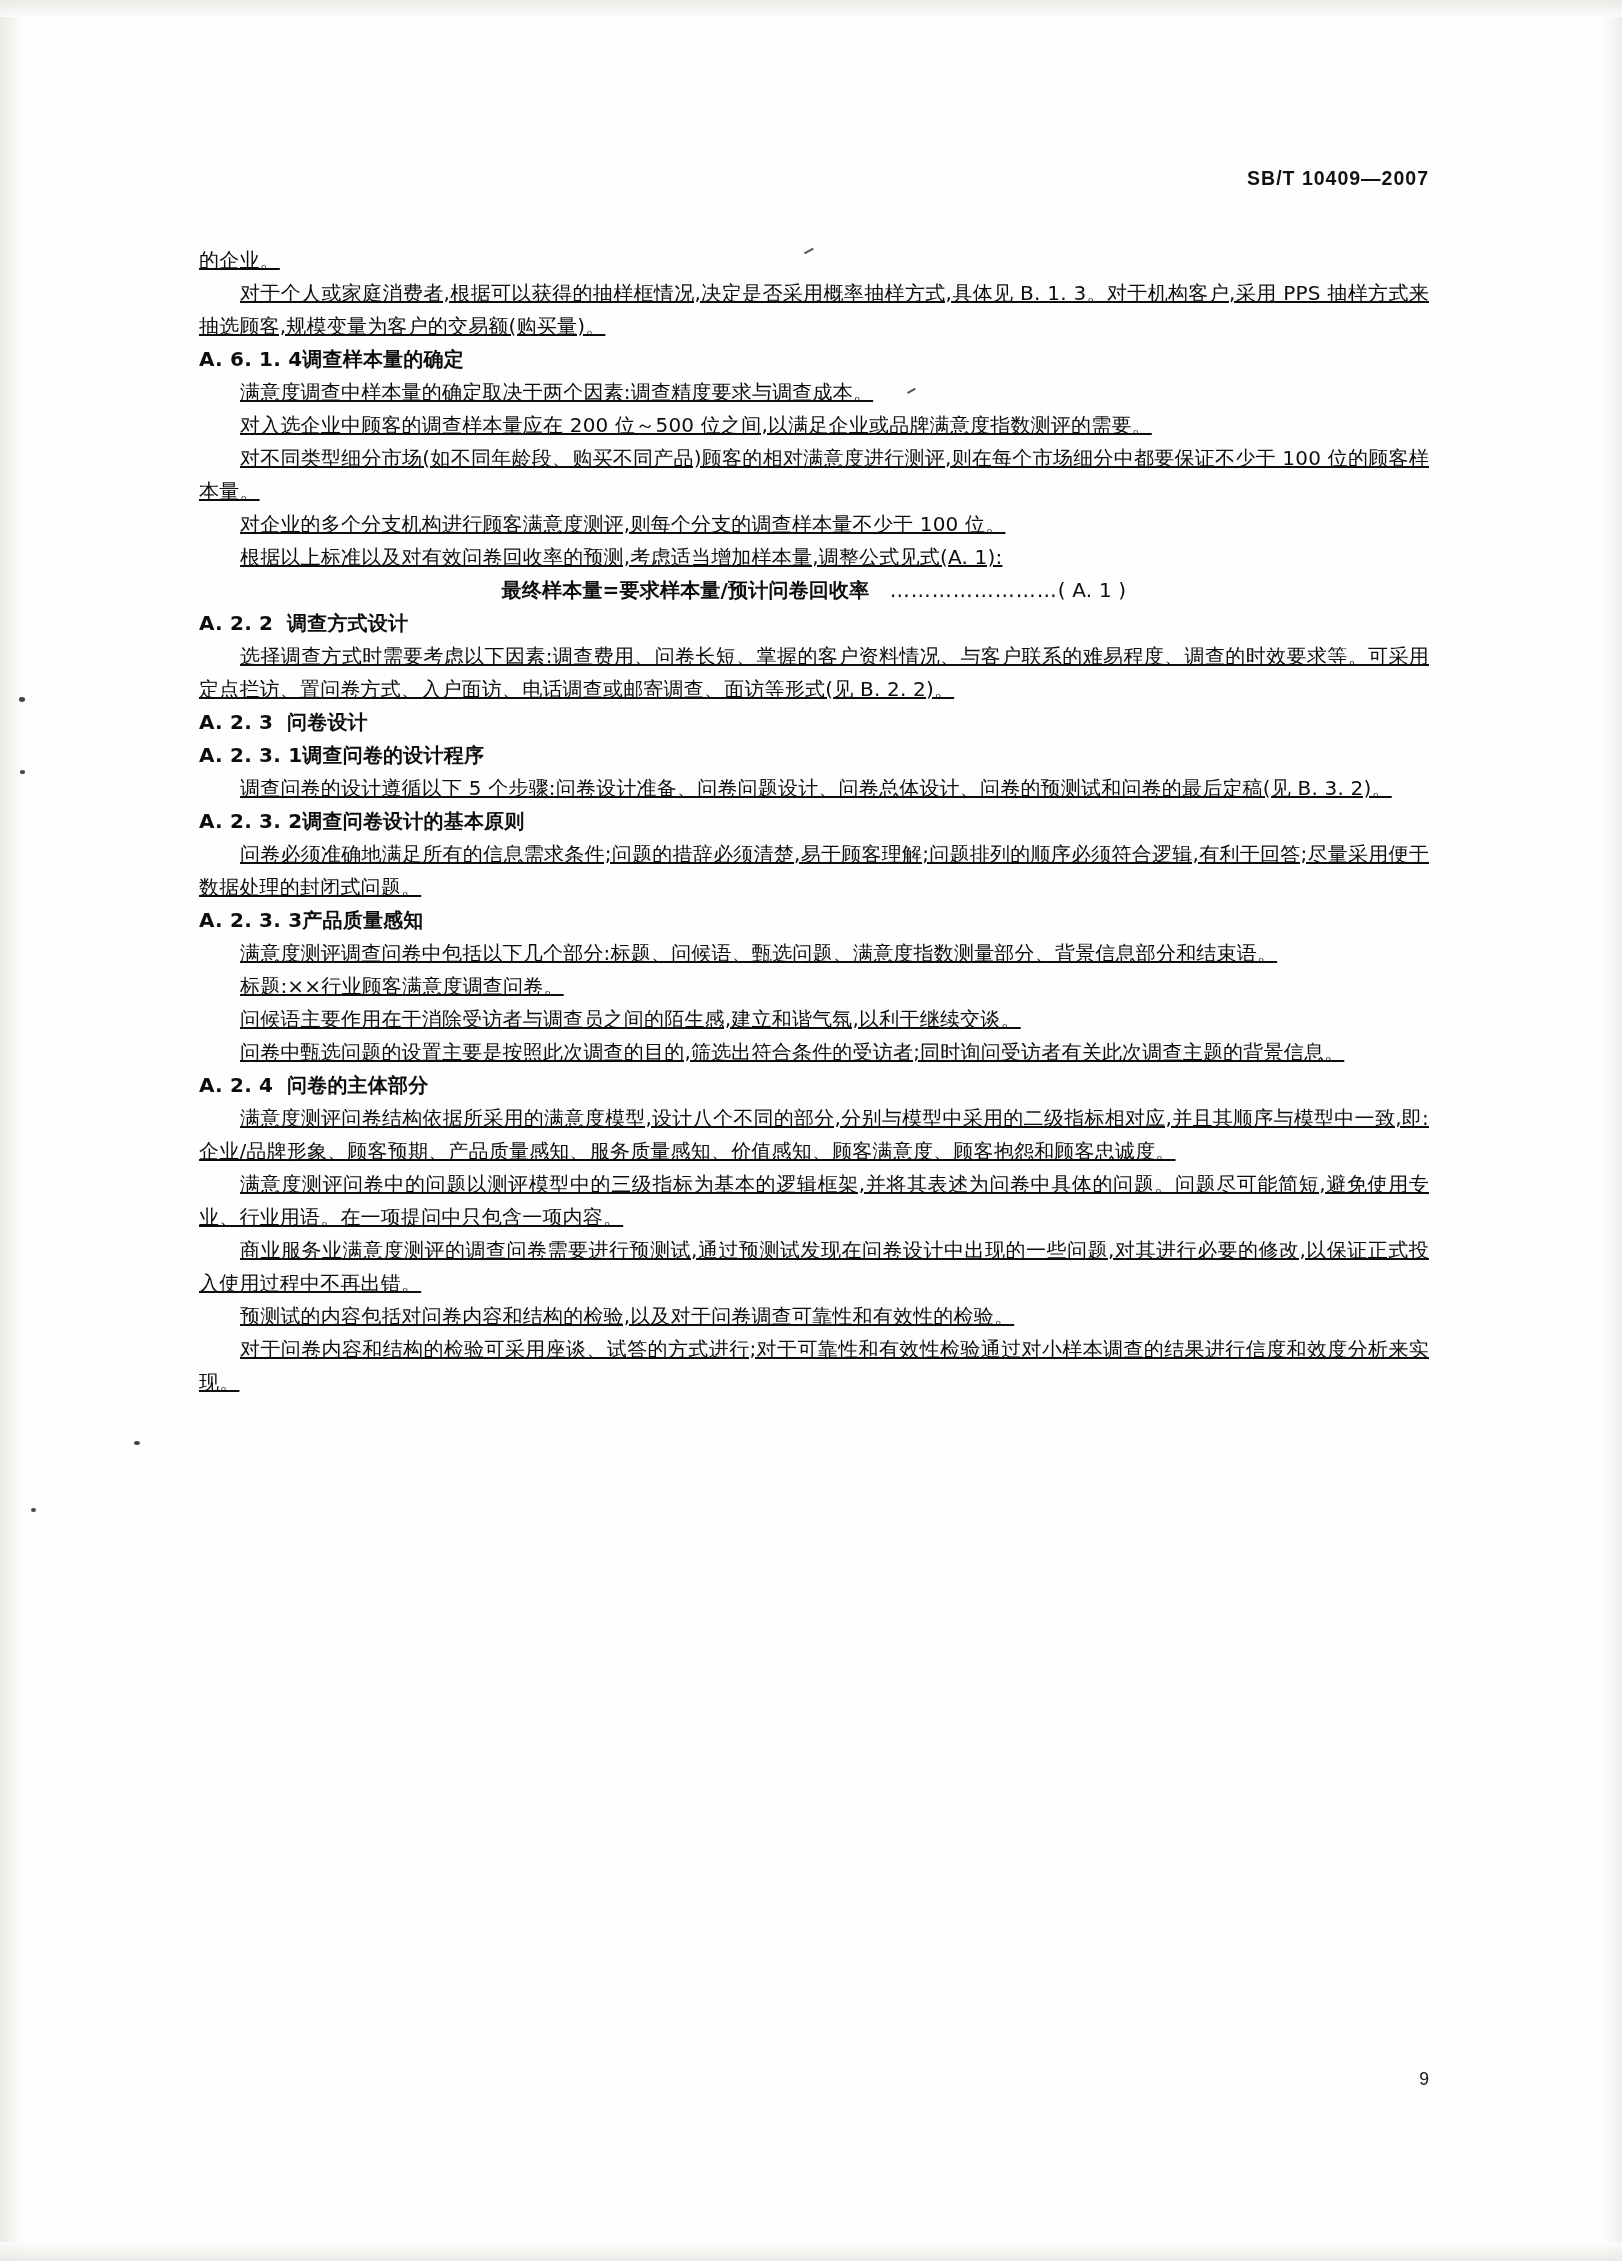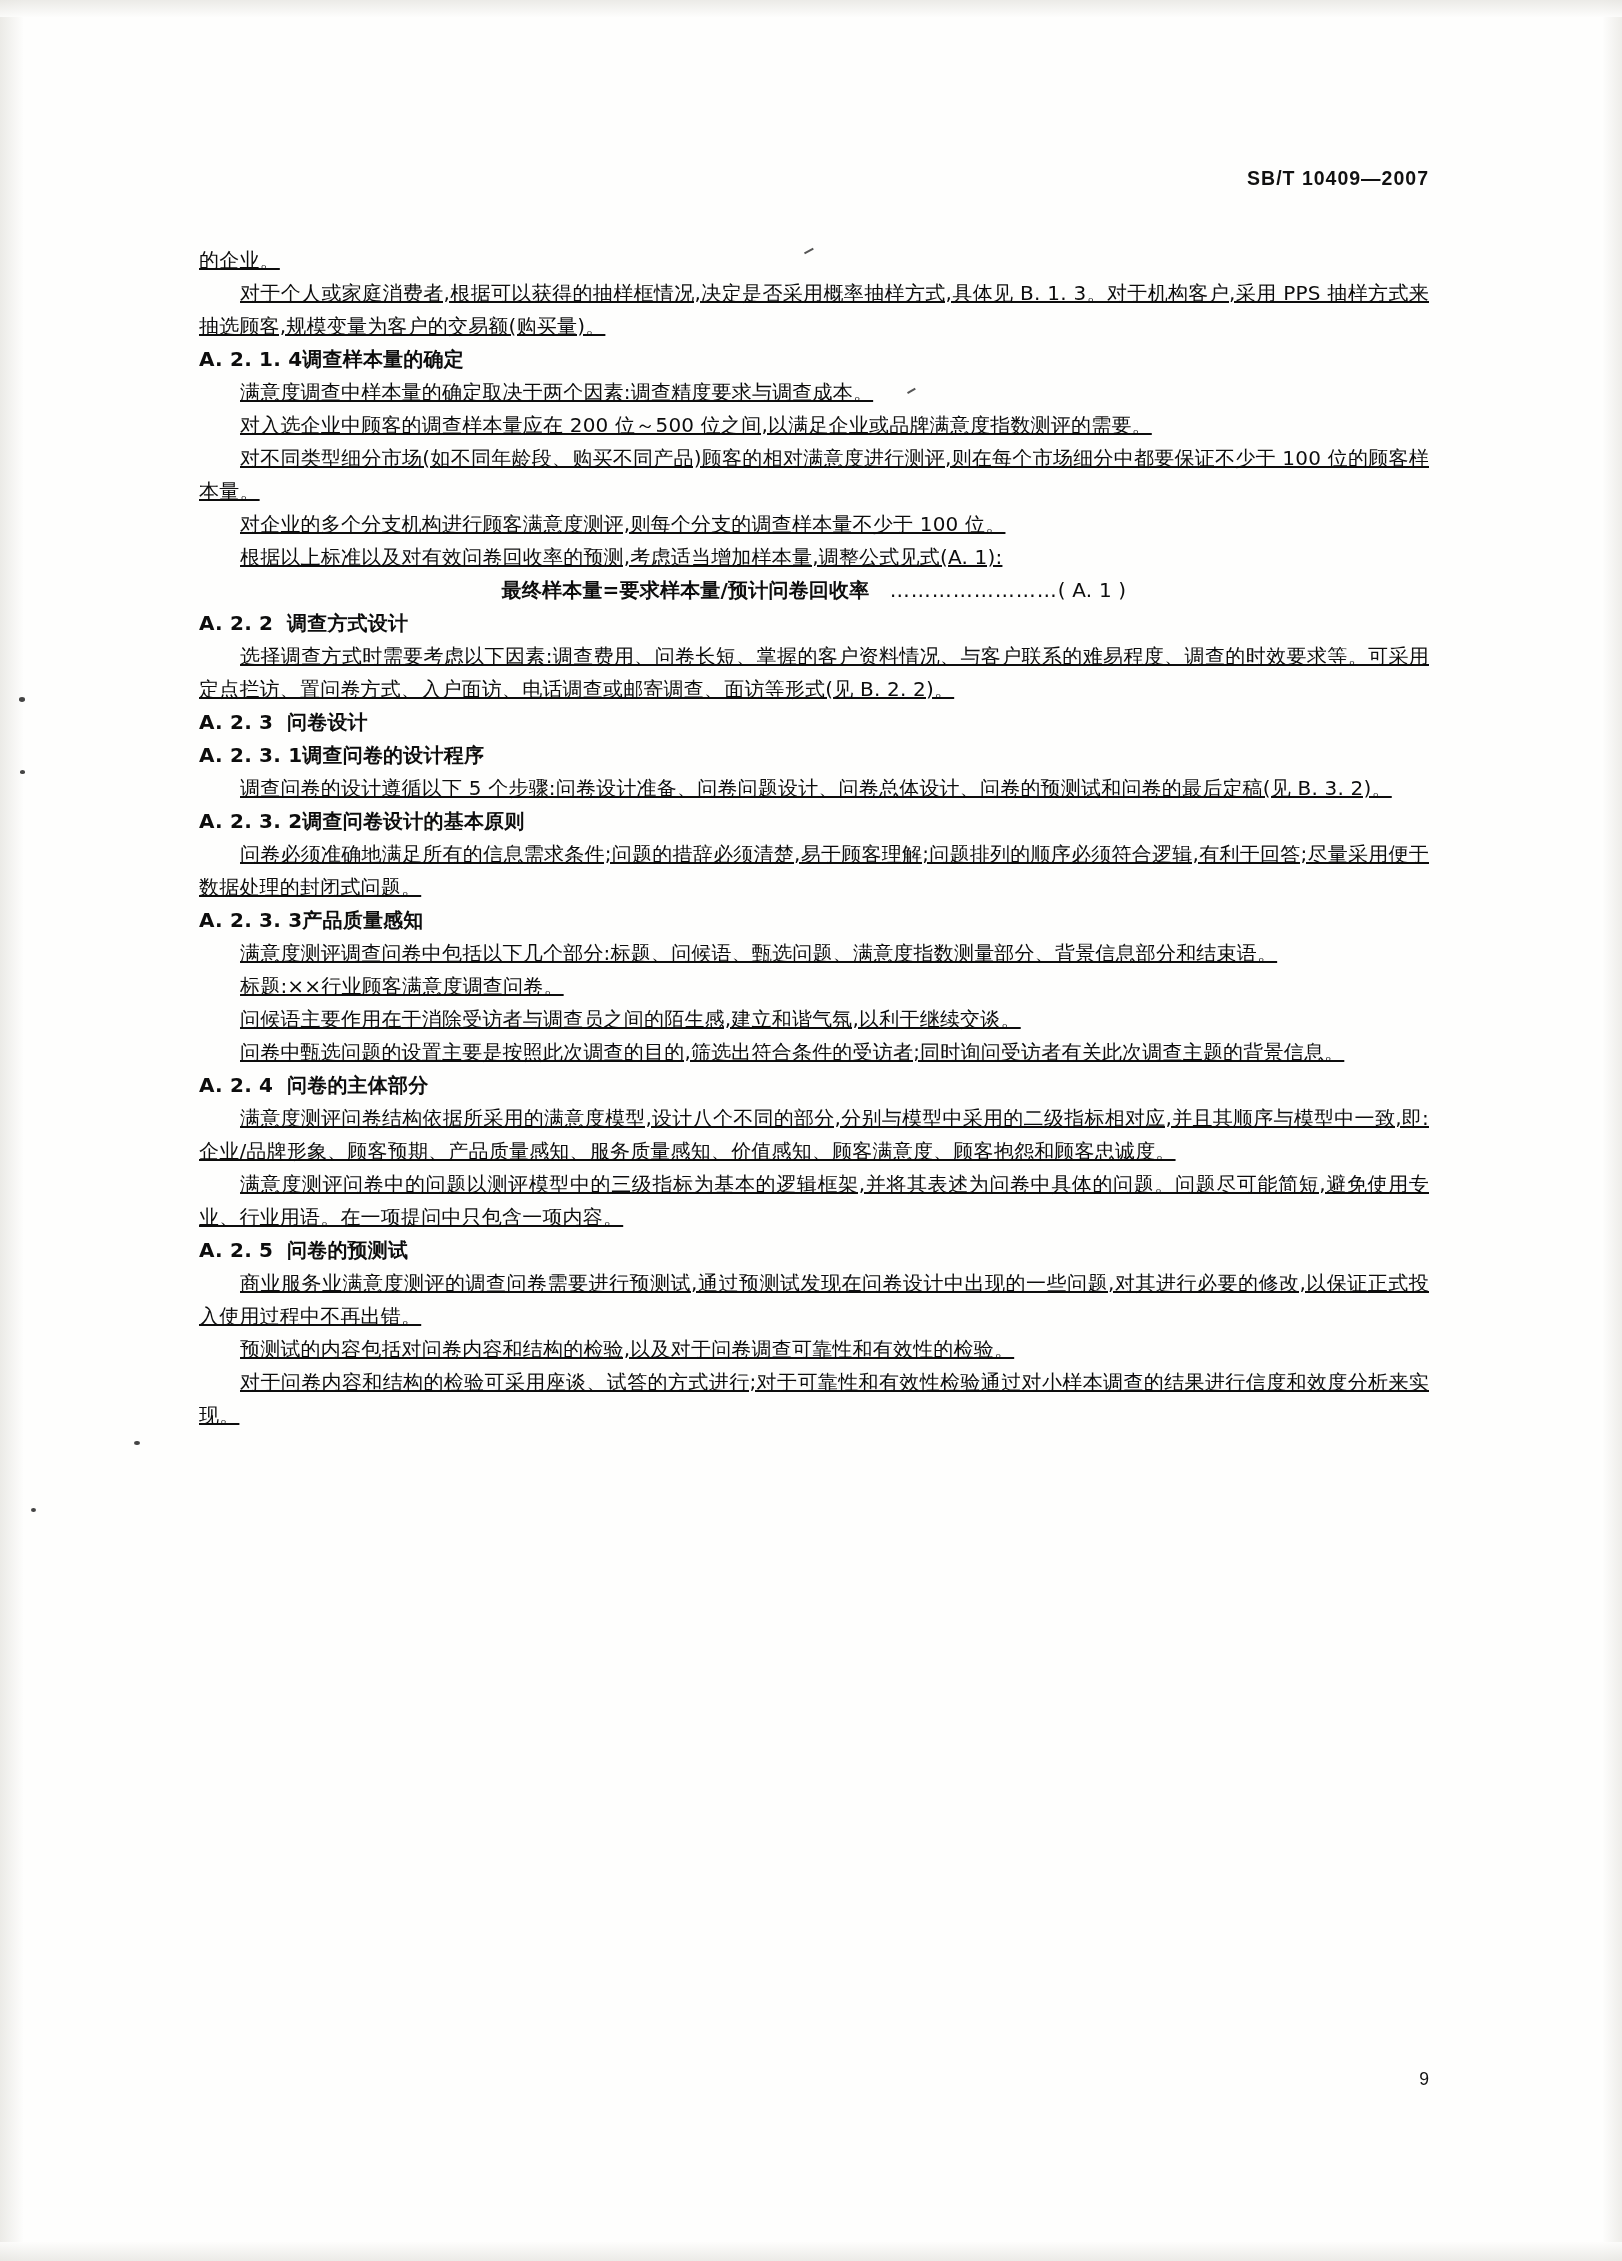--- a/index.html
+++ b/index.html
@@ -158,21 +158,21 @@
   <div class="mark m3"></div>
   <div class="mark m4"></div>
   <div class="tick t1"></div>
   <div class="tick t2"></div>
 
   <div class="header-line">SB/T 10409—2007</div>
 
   <div class="body-text" id="body-text">
       <p class="para">的企业。</p>
       <p class="para indent">对于个人或家庭消费者,根据可以获得的抽样框情况,决定是否采用概率抽样方式,具体见 B. 1. 3。对于机构客户,采用 PPS 抽样方式来抽选顾客,规模变量为客户的交易额(购买量)。</p>
-      <h3 class="heading"><span class="num">A. 2. 1. 4</span><span>调查样本量的确定</span></h3>
+      <h3 class="heading"><span class="num">A. 6. 1. 4</span><span>调查样本量的确定</span></h3>
       <p class="para indent">满意度调查中样本量的确定取决于两个因素:调查精度要求与调查成本。</p>
       <p class="para indent">对入选企业中顾客的调查样本量应在 200 位～500 位之间,以满足企业或品牌满意度指数测评的需要。</p>
       <p class="para indent">对不同类型细分市场(如不同年龄段、购买不同产品)顾客的相对满意度进行测评,则在每个市场细分中都要保证不少于 100 位的顾客样本量。</p>
       <p class="para indent">对企业的多个分支机构进行顾客满意度测评,则每个分支的调查样本量不少于 100 位。</p>
       <p class="para indent">根据以上标准以及对有效问卷回收率的预测,考虑适当增加样本量,调整公式见式(A. 1):</p>
       <p class="formula"><span>最终样本量=要求样本量/预计问卷回收率</span> <span class="dots">……………………</span><span class="eqnum">( A. 1 )</span></p>
       <h3 class="heading"><span class="num">A. 2. 2</span><span>调查方式设计</span></h3>
       <p class="para indent">选择调查方式时需要考虑以下因素:调查费用、问卷长短、掌握的客户资料情况、与客户联系的难易程度、调查的时效要求等。可采用定点拦访、置问卷方式、入户面访、电话调查或邮寄调查、面访等形式(见 B. 2. 2)。</p>
       <h3 class="heading"><span class="num">A. 2. 3</span><span>问卷设计</span></h3>
       <h3 class="heading"><span class="num">A. 2. 3. 1</span><span>调查问卷的设计程序</span></h3>
@@ -180,21 +180,20 @@
       <h3 class="heading"><span class="num">A. 2. 3. 2</span><span>调查问卷设计的基本原则</span></h3>
       <p class="para indent">问卷必须准确地满足所有的信息需求条件;问题的措辞必须清楚,易于顾客理解;问题排列的顺序必须符合逻辑,有利于回答;尽量采用便于数据处理的封闭式问题。</p>
       <h3 class="heading"><span class="num">A. 2. 3. 3</span><span>产品质量感知</span></h3>
       <p class="para indent">满意度测评调查问卷中包括以下几个部分:标题、问候语、甄选问题、满意度指数测量部分、背景信息部分和结束语。</p>
       <p class="para indent">标题:××行业顾客满意度调查问卷。</p>
       <p class="para indent">问候语主要作用在于消除受访者与调查员之间的陌生感,建立和谐气氛,以利于继续交谈。</p>
       <p class="para indent">问卷中甄选问题的设置主要是按照此次调查的目的,筛选出符合条件的受访者;同时询问受访者有关此次调查主题的背景信息。</p>
       <h3 class="heading"><span class="num">A. 2. 4</span><span>问卷的主体部分</span></h3>
       <p class="para indent">满意度测评问卷结构依据所采用的满意度模型,设计八个不同的部分,分别与模型中采用的二级指标相对应,并且其顺序与模型中一致,即:企业/品牌形象、顾客预期、产品质量感知、服务质量感知、价值感知、顾客满意度、顾客抱怨和顾客忠诚度。</p>
       <p class="para indent">满意度测评问卷中的问题以测评模型中的三级指标为基本的逻辑框架,并将其表述为问卷中具体的问题。问题尽可能简短,避免使用专业、行业用语。在一项提问中只包含一项内容。</p>
-      <h3 class="heading"><span class="num">A. 2. 5</span><span>问卷的预测试</span></h3>
       <p class="para indent">商业服务业满意度测评的调查问卷需要进行预测试,通过预测试发现在问卷设计中出现的一些问题,对其进行必要的修改,以保证正式投入使用过程中不再出错。</p>
       <p class="para indent">预测试的内容包括对问卷内容和结构的检验,以及对于问卷调查可靠性和有效性的检验。</p>
       <p class="para indent">对于问卷内容和结构的检验可采用座谈、试答的方式进行;对于可靠性和有效性检验通过对小样本调查的结果进行信度和效度分析来实现。</p>
     </div>
 
   <div class="page-number">9</div>
 </div>
 
 
 </body></html>

